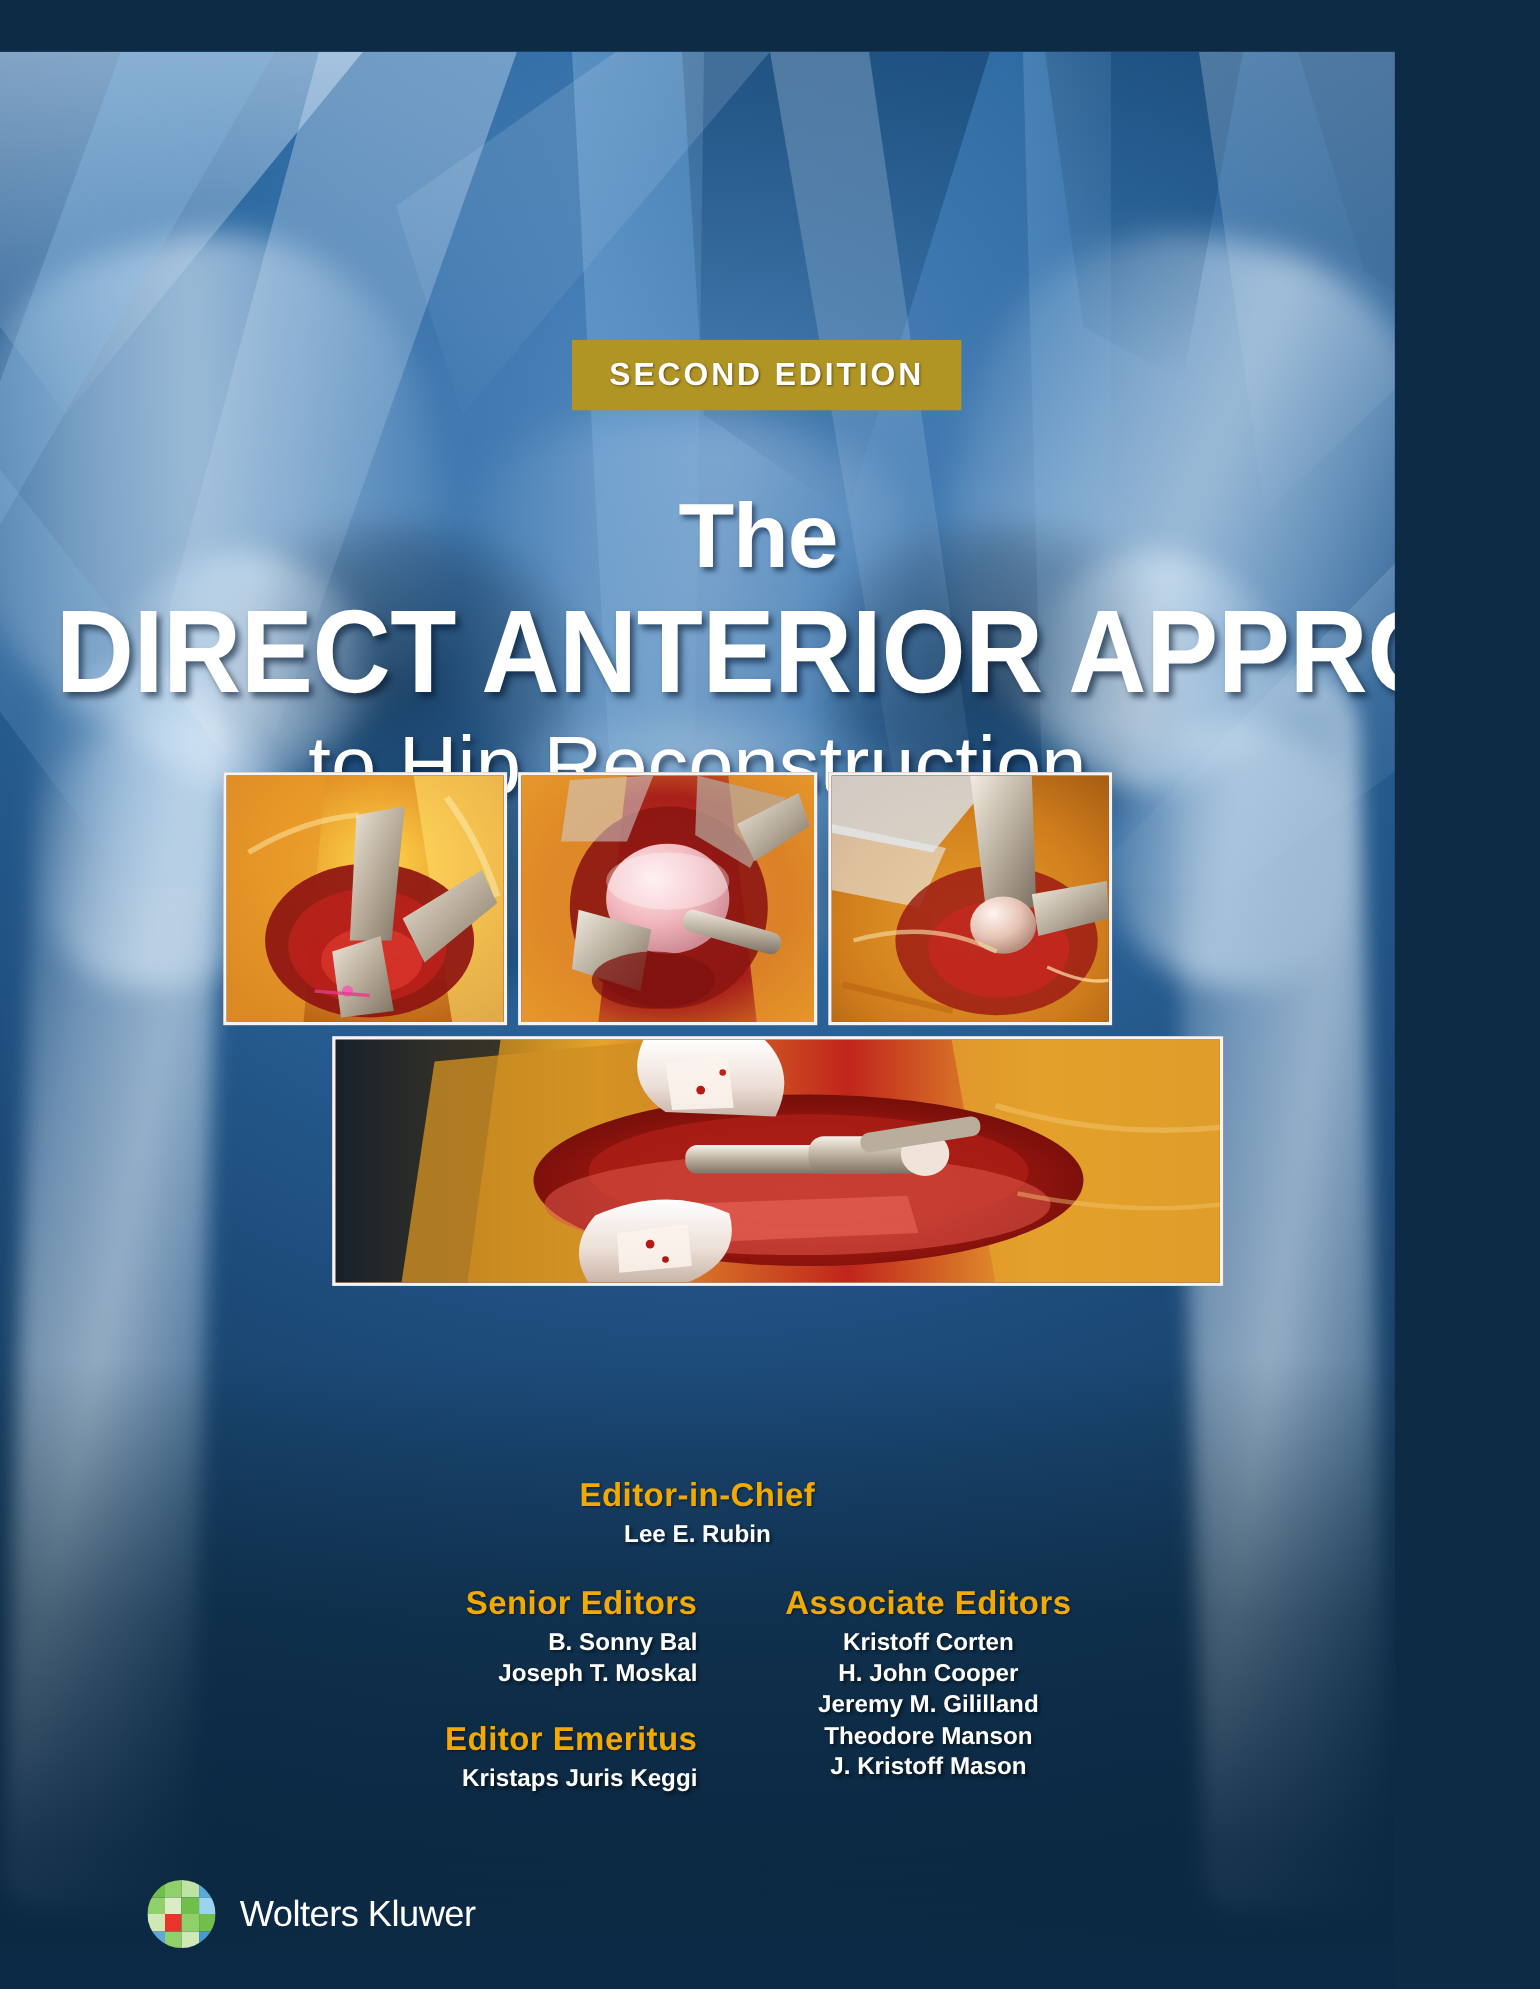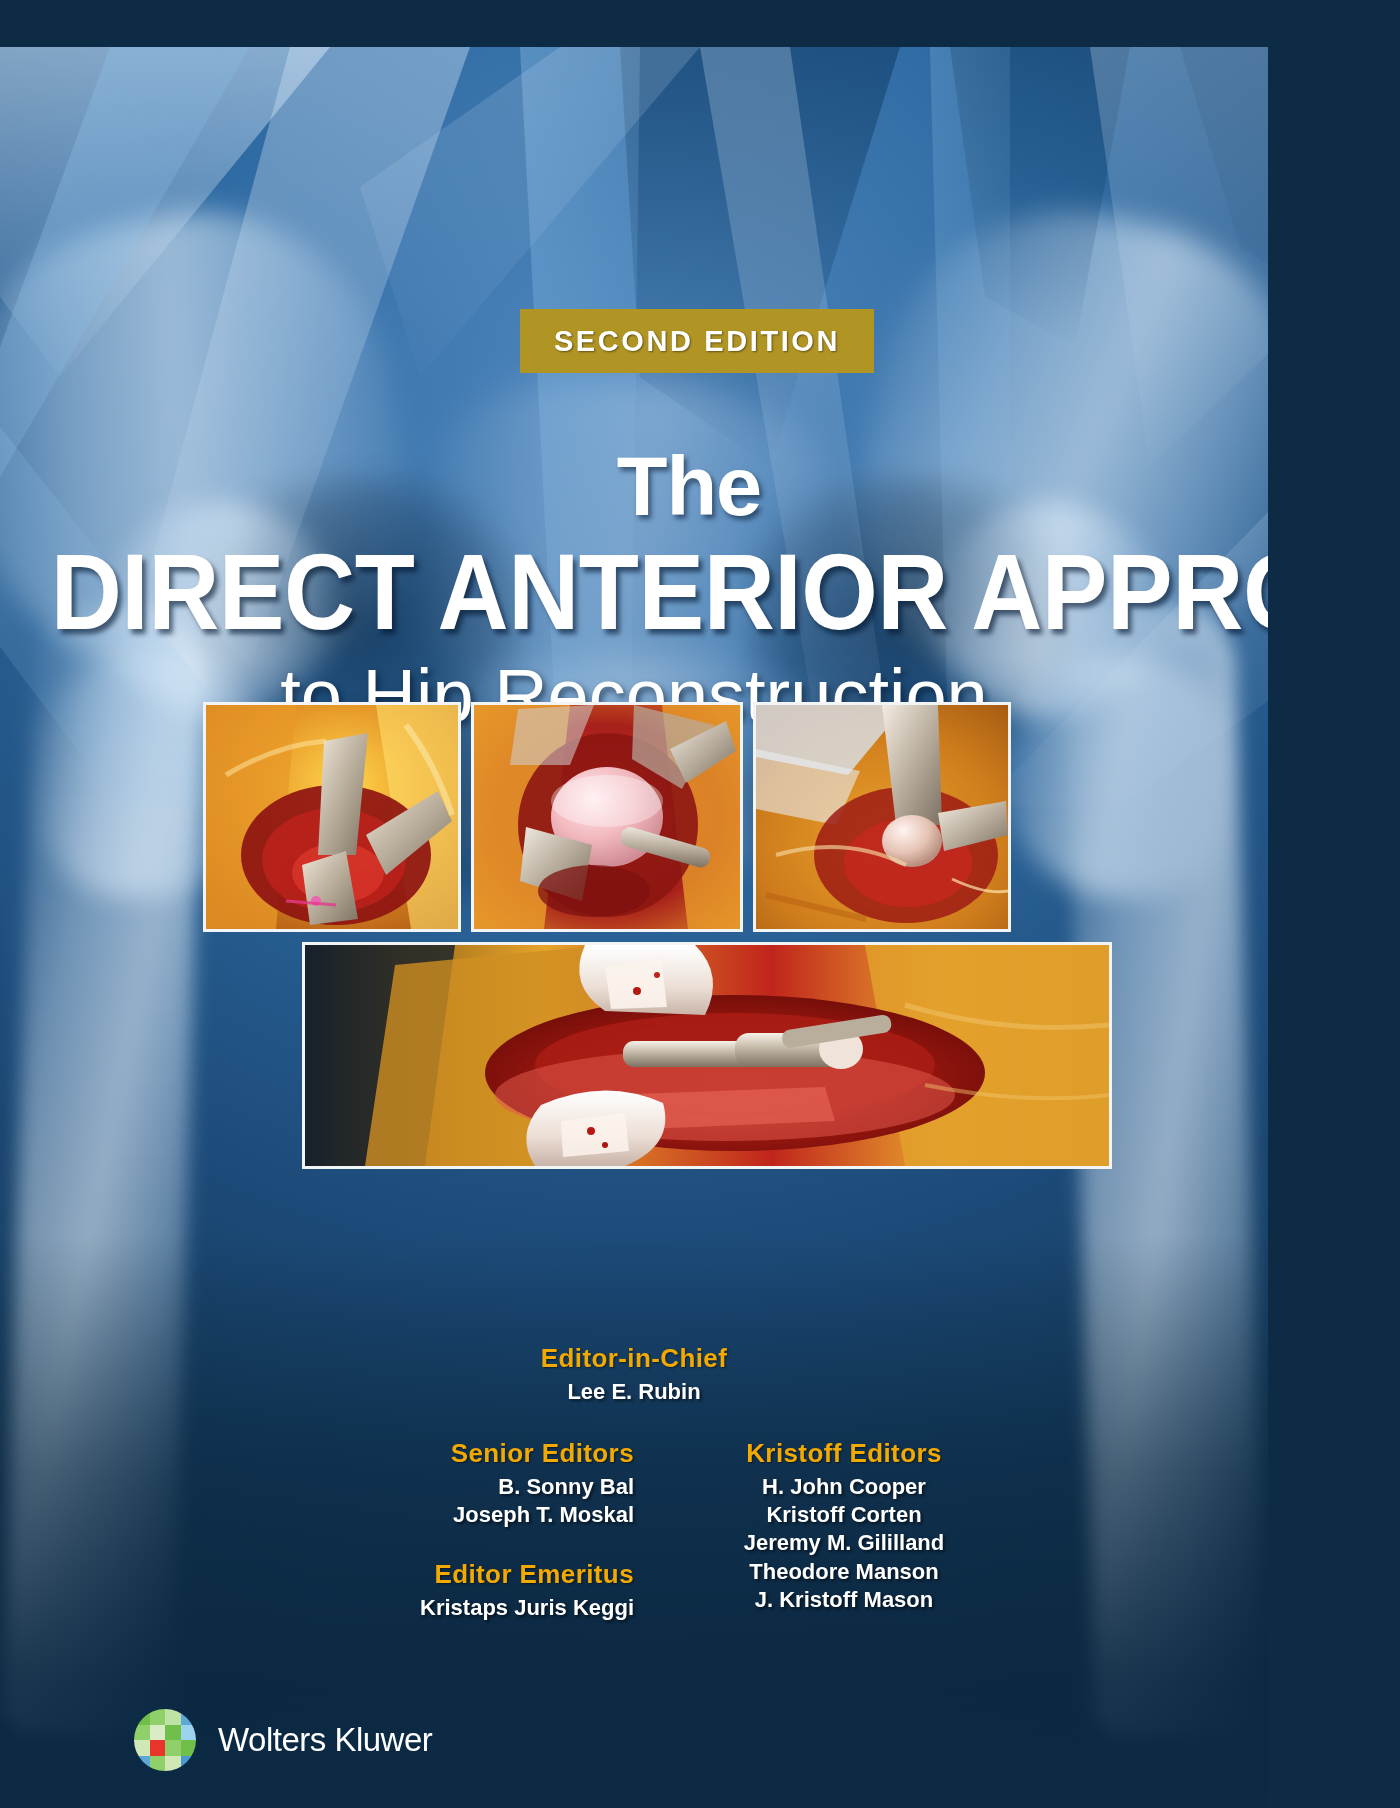--- a/index.html
+++ b/index.html
@@ -108,21 +108,21 @@
     background:#8a3b16;
   }
   .photo.p1 { width:258px; height:230px; }
   .photo.p2 { width:272px; height:230px; }
   .photo.p3 { width:258px; height:230px; }
   .photo.p4 { width:810px; height:227px; margin:10px auto 0; }
 
   
   .credits { position:absolute; left:0; right:0; top:1296px; text-align:center; }
   .role {
-    color:#f2a900; font-weight:bold; font-size:26px; letter-spacing:.4px;
+    color:#f2a900; font-weight:bold; font-size:30px; letter-spacing:.4px;
     text-shadow:1px 1px 2px rgba(0,0,0,.5);
   }
   .name {
     color:#fff; font-weight:bold; font-size:22px; line-height:1.28;
     text-shadow:2px 2px 3px rgba(0,0,0,.55);
   }
   .eic-role { margin-bottom:4px; }
   .cols { display:flex; justify-content:center; margin-top:32px; }
   .col-left  { width:420px; text-align:right; }
   .col-right { width:420px; text-align:center; }
@@ -376,23 +376,23 @@
           <div class="name">B. Sonny Bal</div>
           <div class="name">Joseph T. Moskal</div>
 
           <div class="gap"></div>
 
           <div class="role">Editor Emeritus</div>
           <div class="name">Kristaps Juris Keggi</div>
         </div>
 
         <div class="col-right">
-          <div class="role">Kristoff Editors</div>
+          <div class="role">Associate Editors</div>
+          <div class="name">Kristoff Corten</div>
           <div class="name">H. John Cooper</div>
-          <div class="name">Kristoff Corten</div>
           <div class="name">Jeremy M. Gililland</div>
           <div class="name">Theodore Manson</div>
           <div class="name">J. Kristoff Mason</div>
         </div>
       </div>
     </div>
 
     <div class="publisher">
       <div class="wk-mark">
         <div class="wk-grid">

